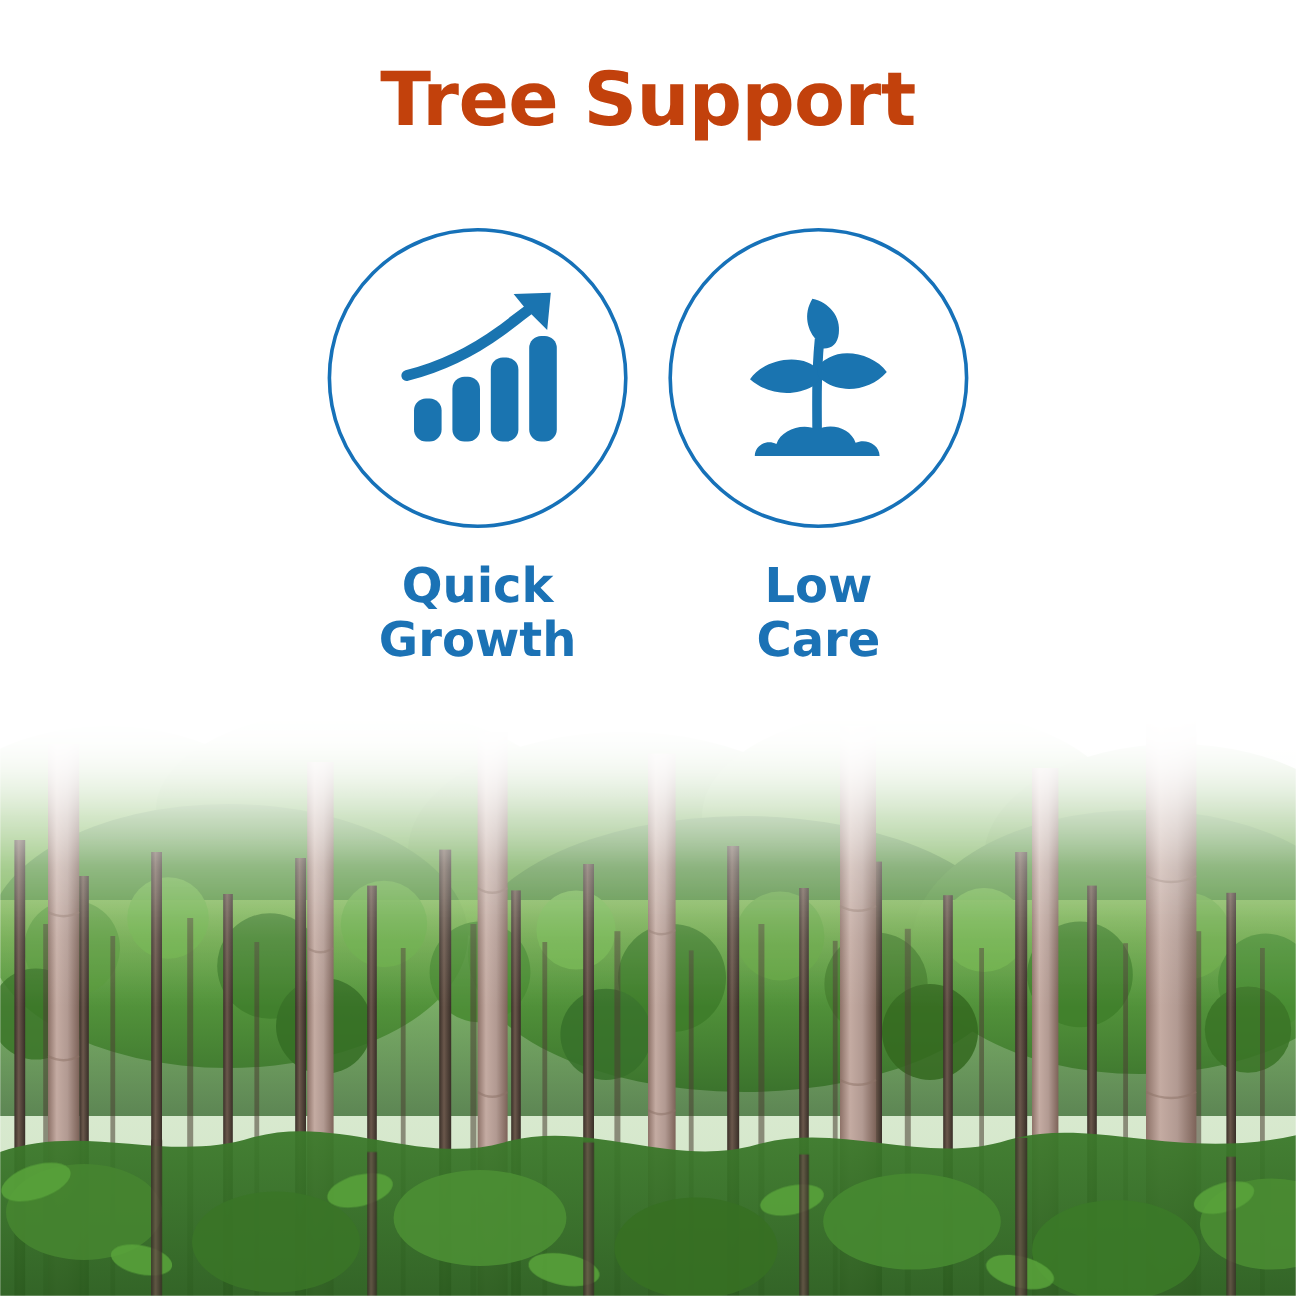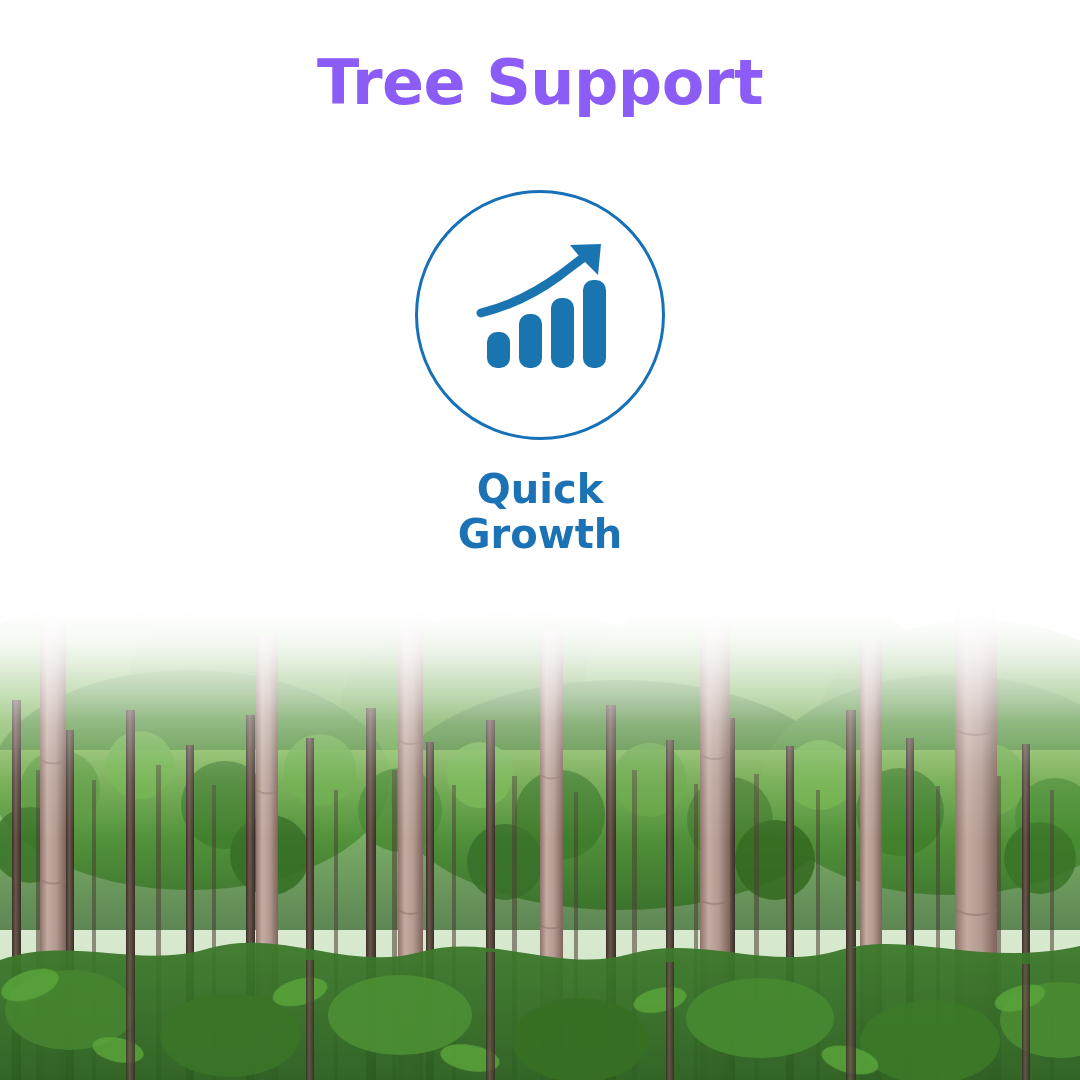--- a/index.html
+++ b/index.html
@@ -21,21 +21,21 @@
   
   .title {
     position: absolute;
     top: 52px;
     left: 0;
     width: 1080px;
     text-align: center;
     font-size: 62px;
     font-weight: 700;
     letter-spacing: -0.5px;
-    color: #8b5cf6;
+    color: #c2410c;
     line-height: 1.0;
     font-family: "DejaVu Sans", "Liberation Sans", sans-serif;
   }
 
   
   .features {
     position: absolute;
     top: 190px;
     left: 0;
     width: 1080px;
@@ -129,20 +129,43 @@
             </g>
             <path d="M16 73 C44 66, 72 52, 94 36 C106 27, 116 19, 126 12" stroke="#1a74b0" stroke-width="9" fill="none" stroke-linecap="round"></path>
             <path d="M105 5 L136 4 L133 35 L124 26 L114 16 Z" fill="#1a74b0"></path>
           </svg>
         </span>
       </div>
       <div class="feature-label">Quick
 Growth</div>
     </div>
 
+    <div class="feature">
+      <div class="icon-ring">
+        <span>
+          <svg width="150" height="150" viewBox="0 0 150 150" aria-hidden="true">
+            <g fill="#1a74b0">
+
+              <path d="M70 128 C70 100, 69 72, 72 42 L80 43 C77 73, 78 100, 78 128 Z"></path>
+
+              <path d="M74 44 C66 36, 62 22, 70 9 C84 12, 94 24, 92 38 C91 48, 84 52, 76 50 Z"></path>
+
+              <path d="M70 82 C56 90, 34 90, 18 76 C28 62, 50 56, 66 62 C78 67, 79 77, 70 82 Z"></path>
+
+              <path d="M80 78 C94 88, 118 86, 132 70 C122 56, 98 50, 84 58 C72 64, 71 73, 80 78 Z"></path>
+
+              <path d="M22 140 C22 131, 32 126, 40 130 C44 118, 62 112, 74 118 C86 112, 102 117, 106 129
+                       C114 125, 126 130, 126 140 Z"></path>
+            </g>
+          </svg>
+        </span>
+      </div>
+      <div class="feature-label">Low
+Care</div>
+    </div>
 
 
   </div>
 
   <div class="photo">
     <svg viewBox="0 0 1080 500" preserveAspectRatio="none" aria-hidden="true">
       <defs>
         <linearGradient id="skyGrad" x1="0" y1="0" x2="0" y2="1">
           <stop offset="0%" stop-color="#f3faf2"></stop>
           <stop offset="55%" stop-color="#dcecd4"></stop>

